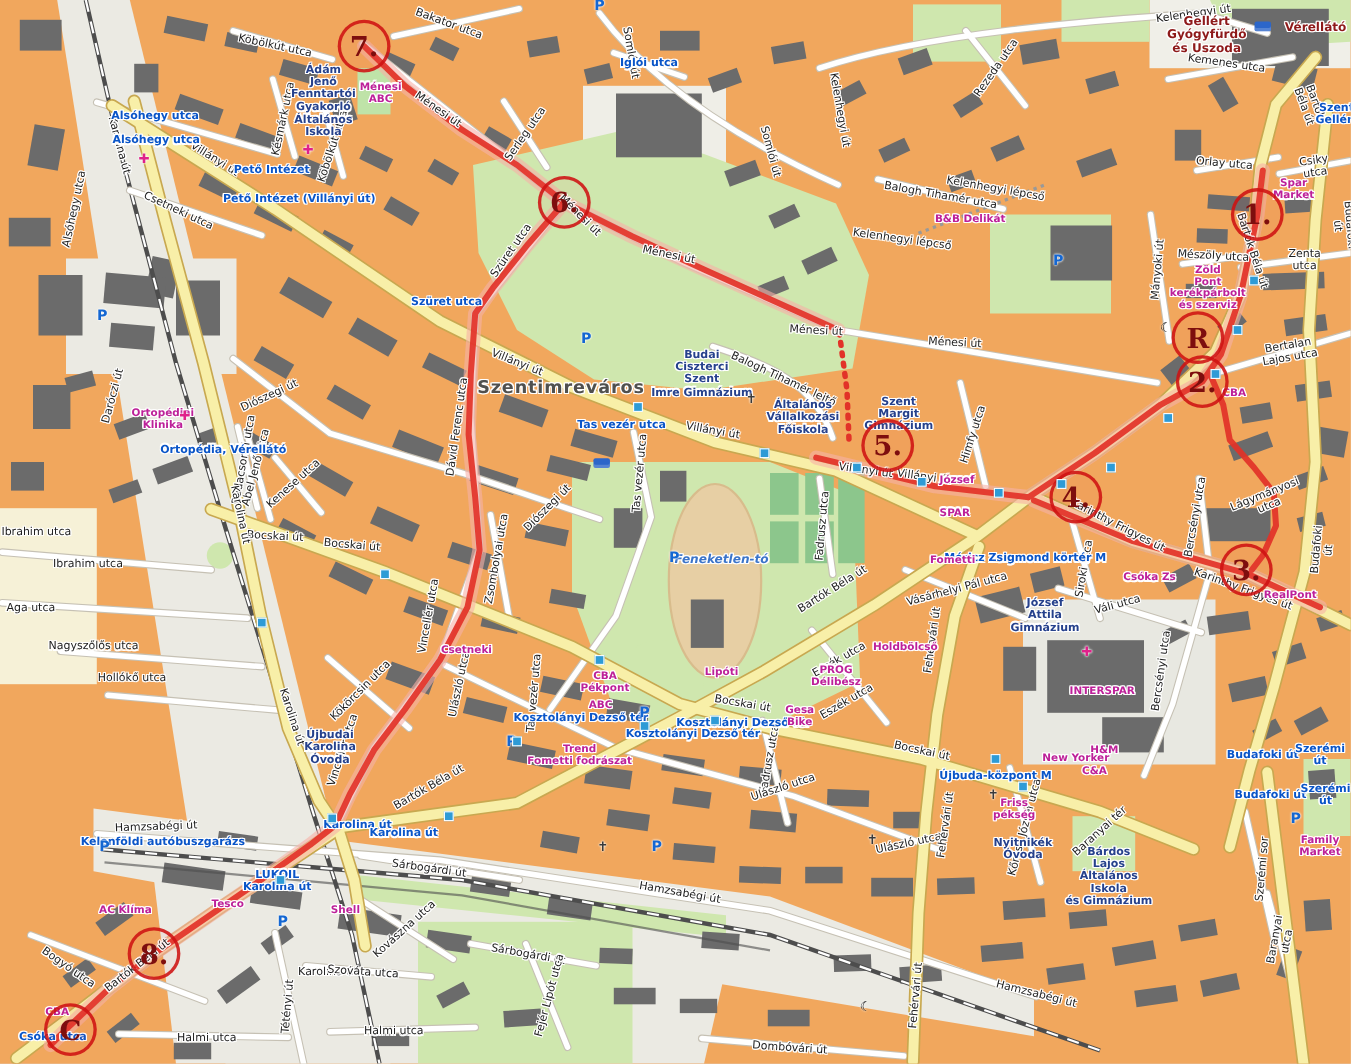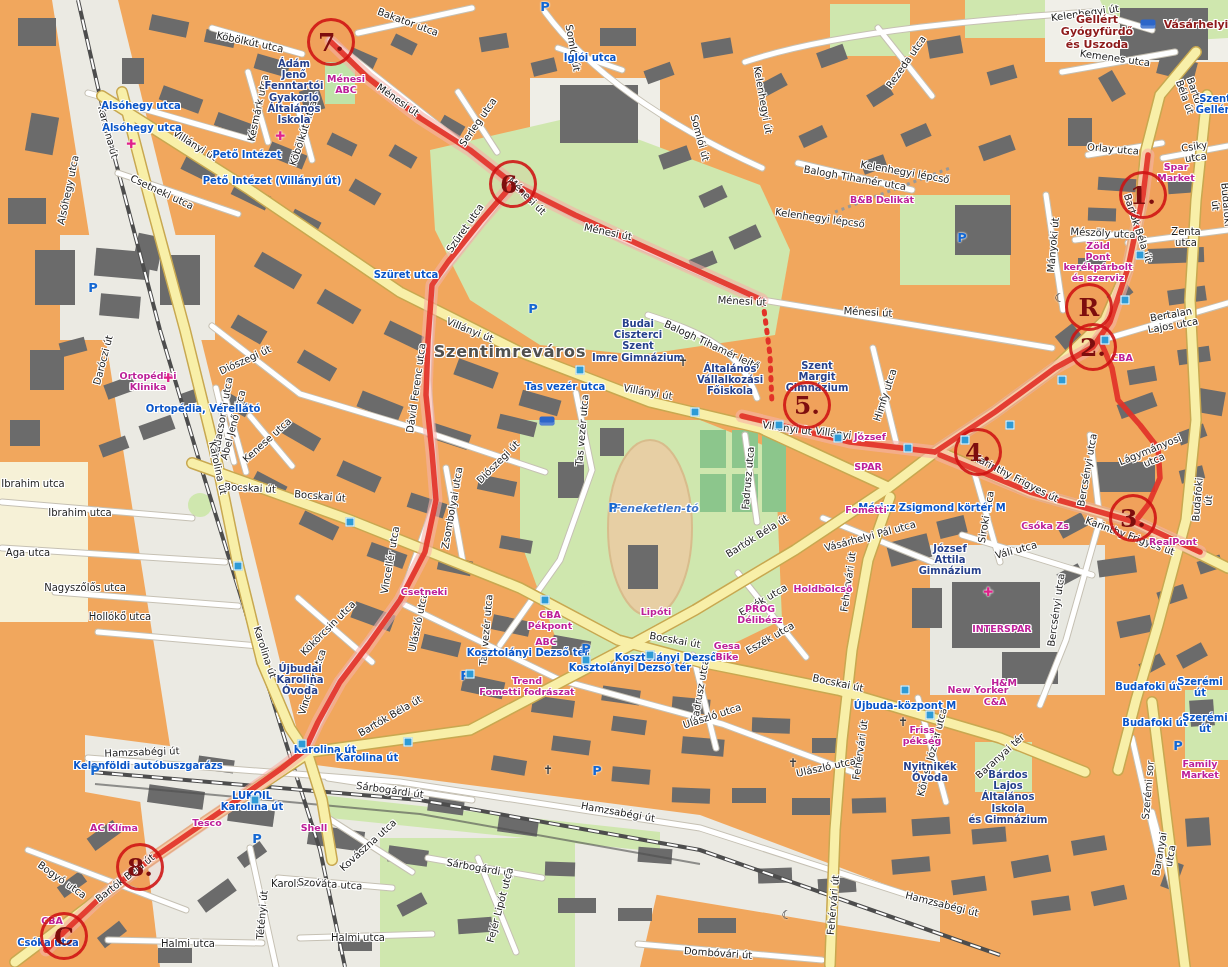--- a/index.html
+++ b/index.html
@@ -552,21 +552,21 @@
 Iskola
 és Gimnázium</span>
       <span class="lbl sc" style="left: 300px; top: 680px; transform: translate(-50%, -50%) rotate(0deg);">Újbudai
 Karolina
 Óvoda</span>
       <span class="lbl sc" style="left: 930px; top: 772px; transform: translate(-50%, -50%) rotate(0deg);">Nyitnikék
 Óvoda</span>
       <span class="lbl to" style="left: 1097px; top: 32px; transform: translate(-50%, -50%) rotate(0deg);">Gellért
 Gyógyfürdő
 és Uszoda</span>
-      <span class="lbl to" style="left: 1196px; top: 25px; transform: translate(-50%, -50%) rotate(0deg);">Vásárhelyi</span>
+      <span class="lbl to" style="left: 1196px; top: 25px; transform: translate(-50%, -50%) rotate(0deg);">Vérellátó</span>
       <span class="lbl po" style="left: 1176px; top: 173px; transform: translate(-50%, -50%) rotate(0deg);">Spar Market</span>
       <span class="lbl po" style="left: 1098px; top: 262px; transform: translate(-50%, -50%) rotate(0deg);">Zöld
 Pont
 kerékpárbolt
 és szerviz</span>
       <span class="lbl po" style="left: 1122px; top: 358px; transform: translate(-50%, -50%) rotate(0deg);">CBA</span>
       <span class="lbl po" style="left: 1151px; top: 542px; transform: translate(-50%, -50%) rotate(0deg); padding-left: 44px;">RealPont</span>
       <span class="lbl po" style="left: 870px; top: 437px; transform: translate(-50%, -50%) rotate(0deg);">József</span>
       <span class="lbl po" style="left: 868px; top: 467px; transform: translate(-50%, -50%) rotate(0deg);">SPAR</span>
       <span class="lbl po" style="left: 866px; top: 510px; transform: translate(-50%, -50%) rotate(0deg);">Fometti</span>

